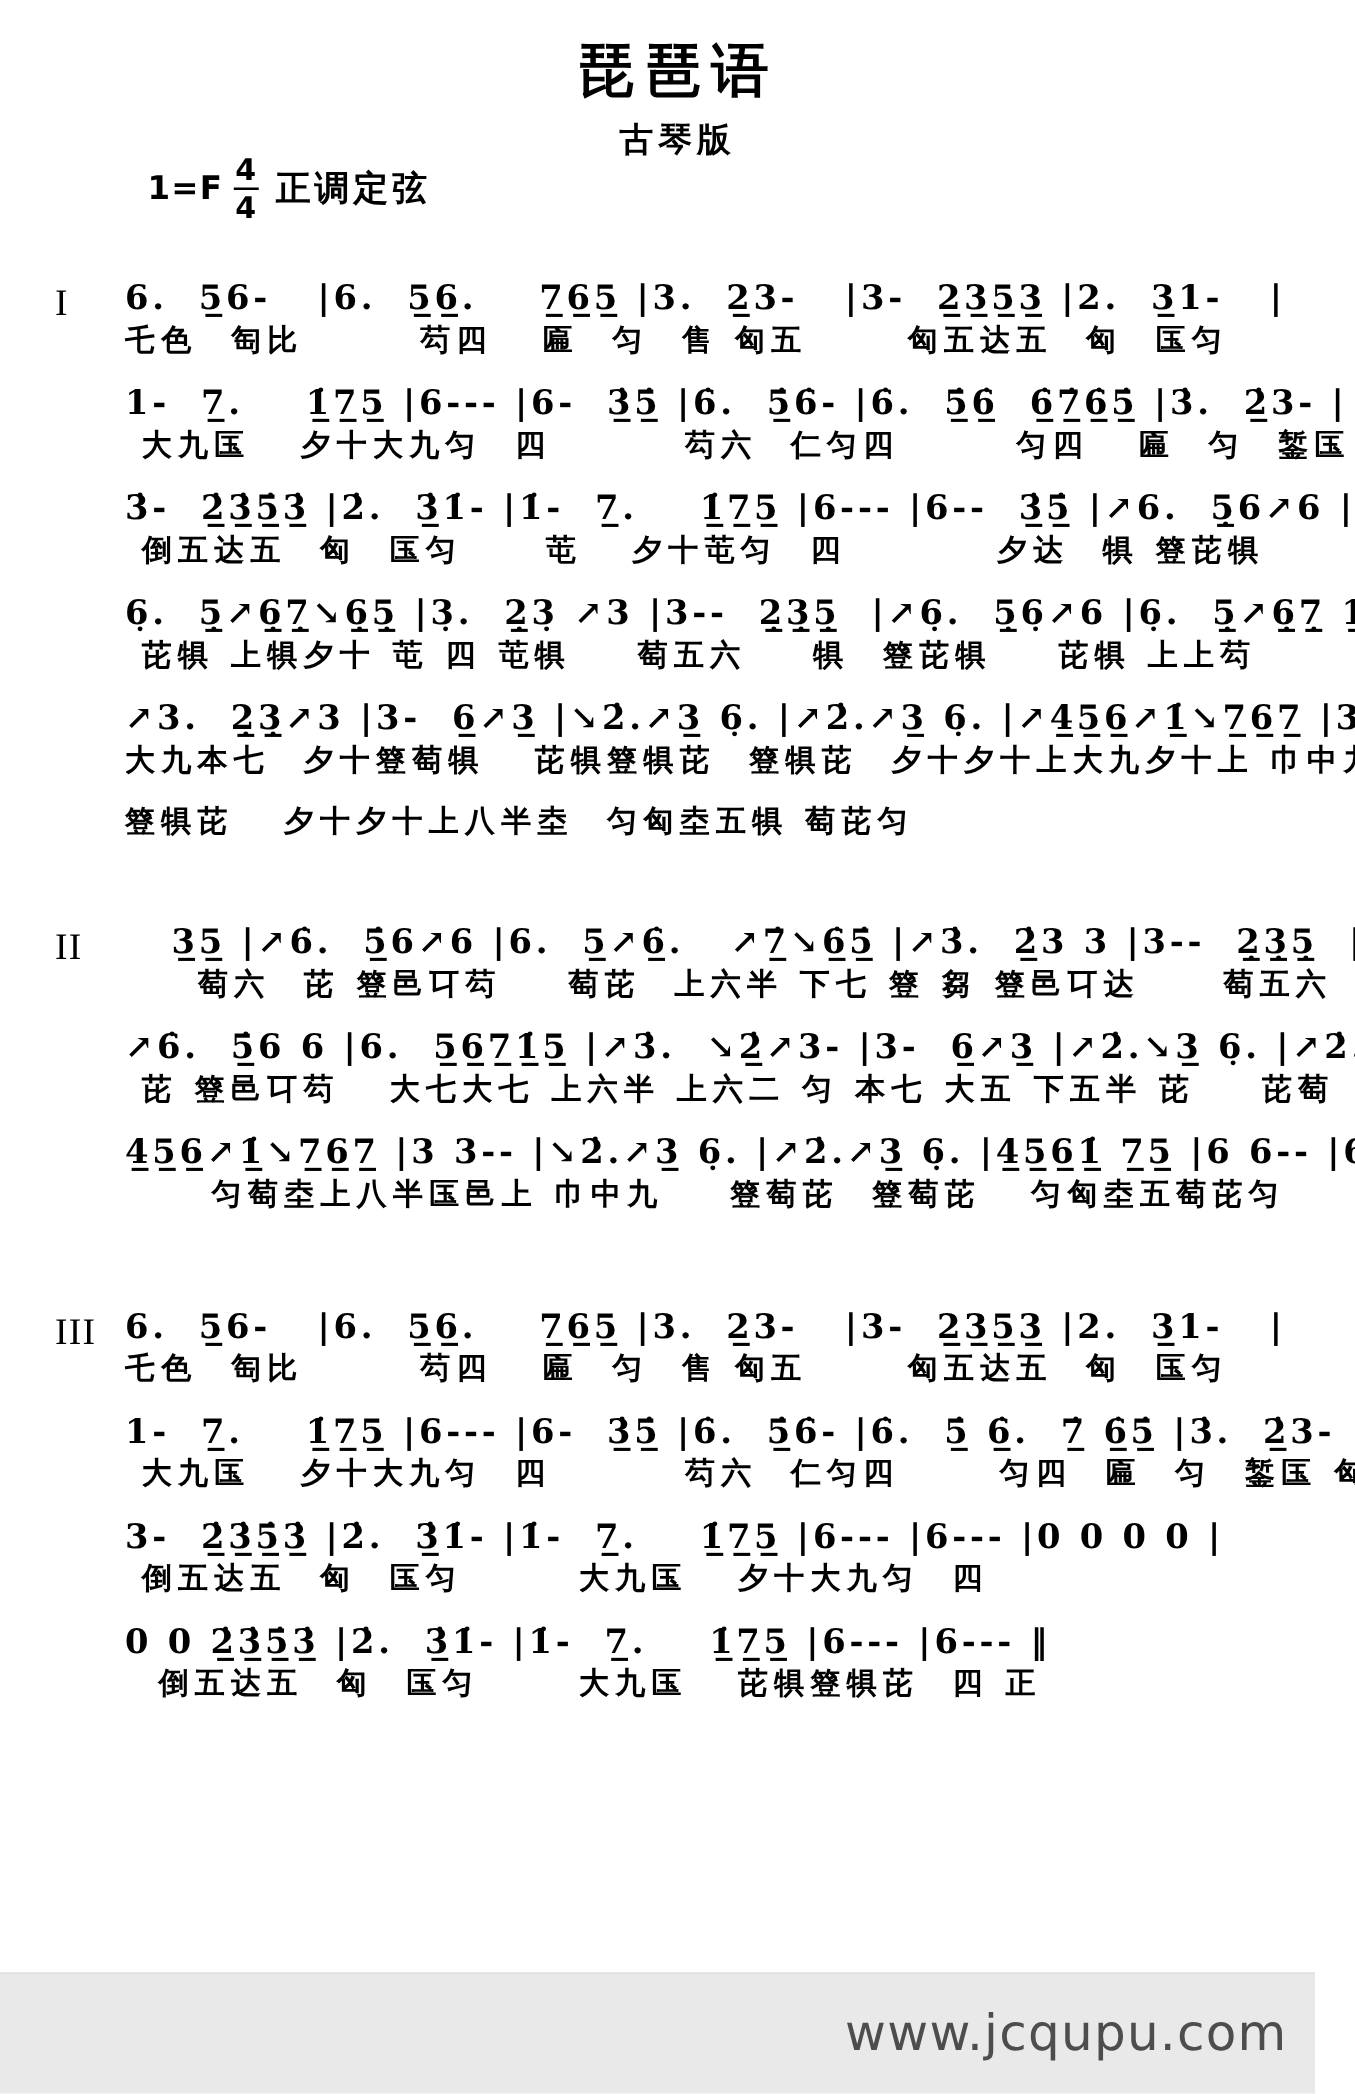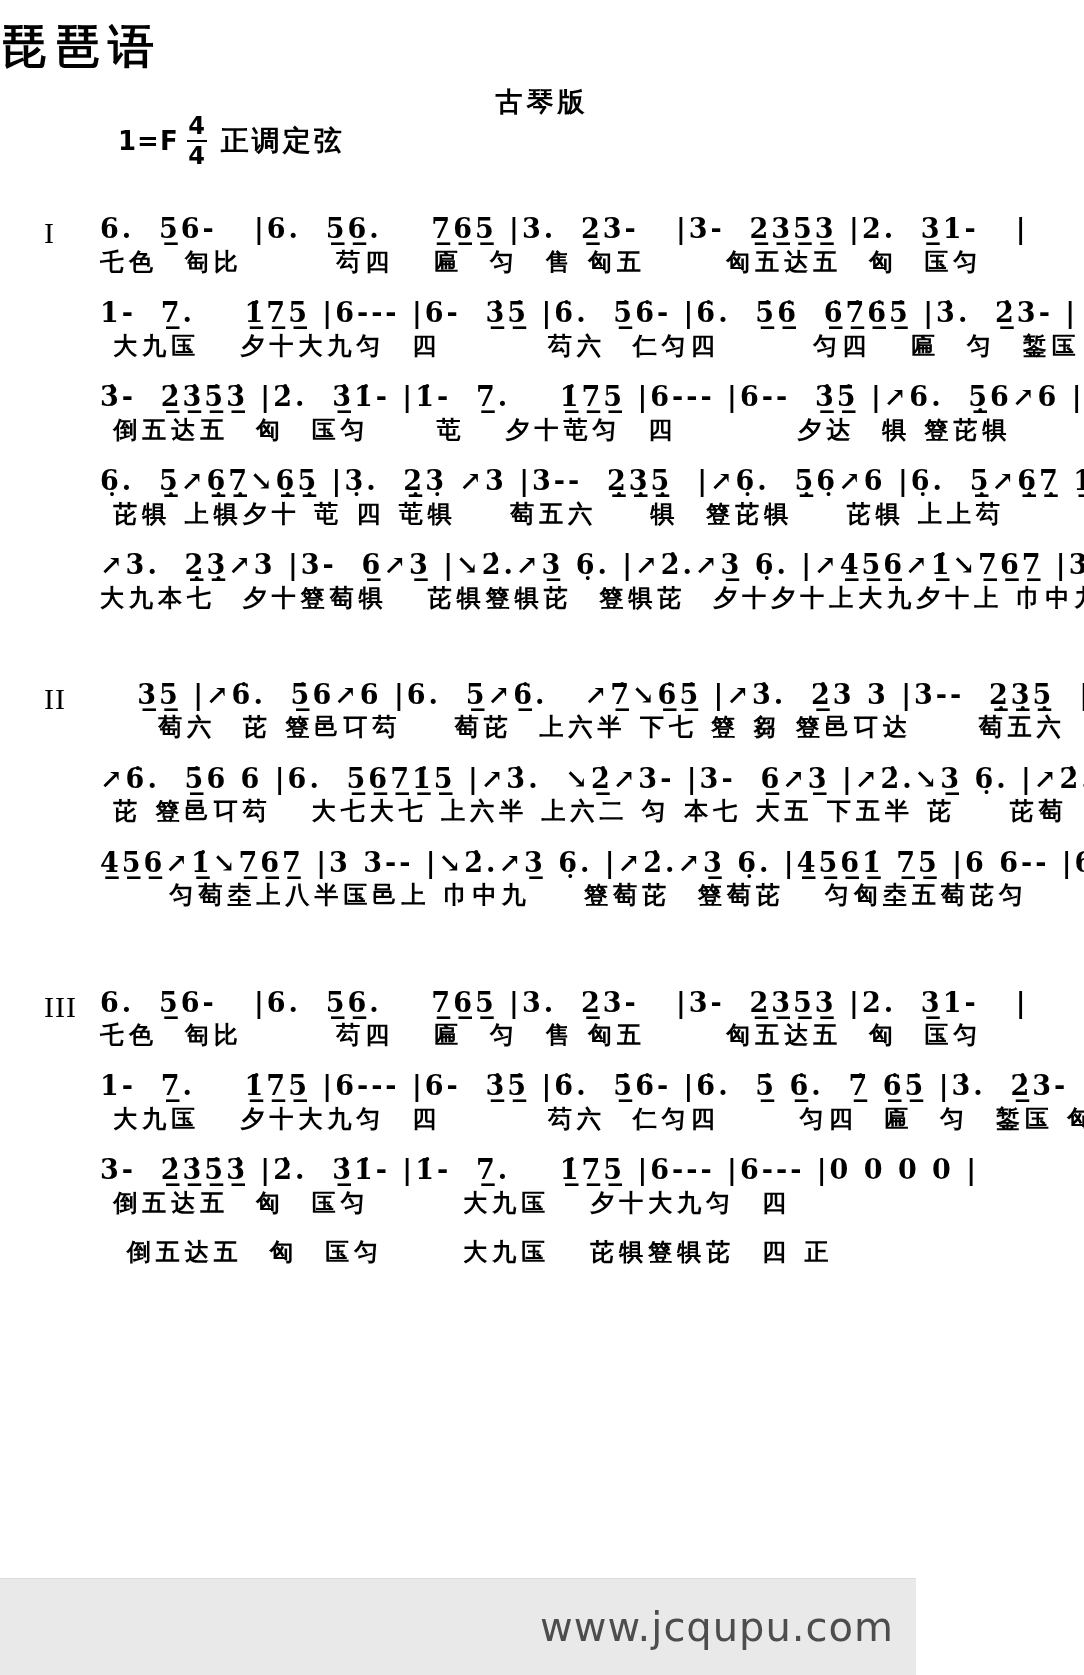--- a/index.html
+++ b/index.html
@@ -2,21 +2,21 @@
 <html><head>
 <meta charset="utf-8">
 <style>
   html,body{margin:0;padding:0;}
   body{
     width:1084px;height:1675px;background:#ffffff;position:relative;
     font-family:"Liberation Serif", serif; color:#000;overflow:hidden;
   }
   .page{position:relative;width:1084px;height:1675px;}
   .title{
-    padding-top:16px;font-size:46px;font-weight:bold;
+    text-align:center;padding-top:26px;font-size:46px;font-weight:bold;
     letter-spacing:8px;font-family:"DejaVu Sans", sans-serif;
   }
   .subtitle{
     text-align:center;font-size:27px;margin-top:6px;letter-spacing:4px;
     font-family:Liberation Serif, serif;font-weight:bold;
   }
   .meta-band{position:relative;height:70px;padding-left:32px;}
   .keysig{
     position:absolute;left:118px;top:-6px;display:flex;align-items:center;
     font-family:"DejaVu Sans", sans-serif;font-weight:bold;font-size:26px;
@@ -46,21 +46,21 @@
     font-family:"DejaVu Serif", serif;font-weight:bold;font-size:27px;
     white-space:pre;letter-spacing:3px;line-height:1.25;
   }
   .tablature{
     font-family:"DejaVu Sans", sans-serif;font-size:24px;font-weight:bold;
     white-space:pre;letter-spacing:5px;line-height:1.3;margin-top:1px;
   }
   .sec-gap-1{margin-bottom:64px;}
   .sec-gap-2{margin-bottom:74px;text-align:center;}
   .watermark-band{
-    position:absolute;left:0;bottom:0;width:916px;height:96px;
+    position:absolute;left:0;bottom:0;width:1052px;height:96px;
     background:#e9e9e9;border-top:1px solid #dcdcdc;
     display:flex;align-items:center;justify-content:flex-end;
   }
   .watermark{
     font-family:"DejaVu Sans", sans-serif;font-size:40px;color:#4d4d4d;
     padding-right:22px;letter-spacing:1px;
   }
 </style>
 </head>
 <body>
@@ -100,20 +100,21 @@
           </div>
           <div class="line">
             <div class="notation">6̣.  5̲̣↗6̲̣7̲̣↘6̲̣5̲̣ |3̣.  2̲̣3̣ ↗3 |3--  2̲̣3̲̣5̲̣  |↗6̣.  5̲̣6̣↗6 |6̣.  5̲̣↗6̲̣7̲̣ 1̲↘5̲̣ |</div>
             <div class="tablature"> 芘犋 上犋夕十 芚 四 芚犋    萄五六    犋  簦芘犋    芘犋 上上芶</div>
           </div>
           <div class="line">
             <div class="notation">↗3.  2̲̣3̲̣↗3 |3-  6̲↗3̲ |↘2̇.↗3̲ 6̣. |↗2̇.↗3̲ 6̣. |↗4̲5̲6̲↗1̲̇↘7̲6̲7̲ |3 3-- |↘2̇.↗3̲ 6̣. |</div>
             <div class="tablature">大九本七  夕十簦萄犋   芘犋簦犋芘  簦犋芘  夕十夕十上大九夕十上 巾中九  簦犋芘</div>
           </div>
           <div class="line">
+            <div class="tablature">簦犋芘   夕十夕十上八半坴  匀匈坴五犋 萄芘匀</div>
           </div>
         </div>
       </div>
       <div class="section sec-gap-2">
         <span class="section-label">II</span>
         <div class="lines">
           <div class="line">
             <div class="notation">   3̲5̲ |↗6̇.  5̲̇6↗6 |6.  5̲↗6̲̇.   ↗7̲̇↘6̲̇5̲̇ |↗3̇.  2̲̇3 3 |3--  2̲̣3̲̣5̲̣  |</div>
             <div class="tablature">   萄六  芘 簦邑㔿芶    萄芘  上六半 下七 簦 芻 簦邑㔿达     萄五六</div>
           </div>
@@ -136,20 +137,21 @@
           </div>
           <div class="line">
             <div class="notation">1-  7̲.    1̲̇7̲5̲ |6--- |6-  3̲̇5̲̇ |6̇.  5̲̇6̇- |6̇.  5̲̇ 6̲̇.  7̲̇ 6̲̇5̲̇ |3̇.  2̲̇3- |</div>
             <div class="tablature"> 大九匤   夕十大九匀  四        芶六  仁匀四      匀四  匾  匀  錾匤 匈五</div>
           </div>
           <div class="line">
             <div class="notation">3-  2̲̇3̲̇5̲̇3̲̇ |2̇.  3̲̇1̇- |1̇-  7̲.    1̲̇7̲5̲ |6--- |6--- |0 0 0 0 |</div>
             <div class="tablature"> 倒五达五  匈  匤匀       大九匤   夕十大九匀  四</div>
           </div>
           <div class="line">
+            <div class="notation">0 0 2̲̇3̲̇5̲̇3̲̇ |2̇.  3̲̇1̇- |1̇-  7̲.    1̲̇7̲5̲ |6--- |6--- ‖</div>
             <div class="tablature">  倒五达五  匈  匤匀      大九匤   芘犋簦犋芘  四 正</div>
           </div>
         </div>
       </div>
     </div>
 
   <div class="watermark-band">
     <span class="watermark">www.jcqupu.com</span>
   </div>
 

